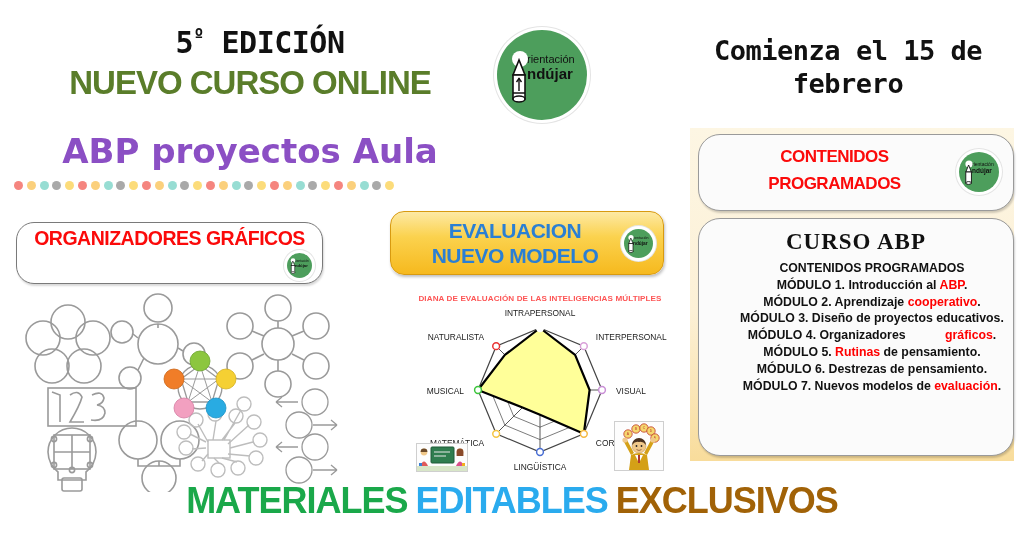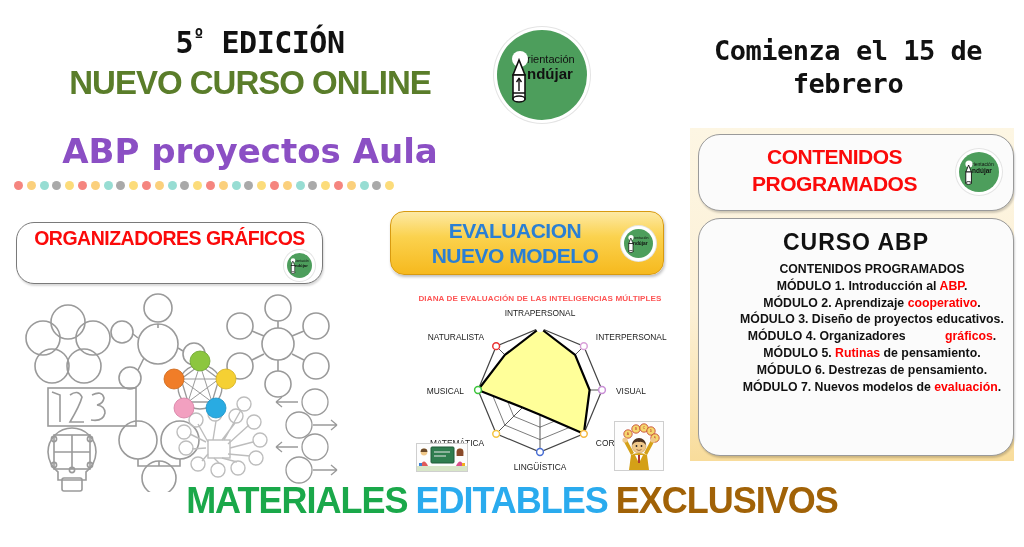--- a/index.html
+++ b/index.html
@@ -56,30 +56,30 @@
   .wbox{
     background:#fbfbfb;border:1.5px solid #9a9a9a;border-radius:22px;
     box-shadow:1px 2px 2px rgba(0,0,0,.18);
   }
   #contenidos-box{
     left:698px;top:134px;width:314px;height:75px;
   }
   #contenidos-title{
     position:absolute;left:8px;top:8px;width:255px;text-align:center;
     font-family:"Liberation Sans", sans-serif;font-weight:bold;
-    font-size:21px;line-height:27px;color:#fb0a0a;letter-spacing:-0.5px;
+    font-size:17px;line-height:27px;color:#fb0a0a;letter-spacing:-0.5px;
   }
   #contenidos-logo{right:14px;top:17px;width:40px;height:40px;position:absolute;}
 
   #curso-box{
     left:698px;top:218px;width:314px;height:236px;
   }
   #curso-title{
     text-align:center;margin-top:10px;
-    font-family:Liberation Sans, sans-serif;font-weight:bold;
+    font-family:Liberation Serif, serif;font-weight:bold;
     font-size:23px;color:#111;letter-spacing:1px;
   }
   #module-list{
     margin:5px 0 0 0;padding:0;list-style:none;text-align:center;
   }
   #module-list li{
     font-family:"Liberation Sans", sans-serif;font-weight:bold;
     font-size:12.3px;line-height:16.8px;color:#111;white-space:nowrap;padding-left:32px;
   }
   .hi{color:#ff0000;}

